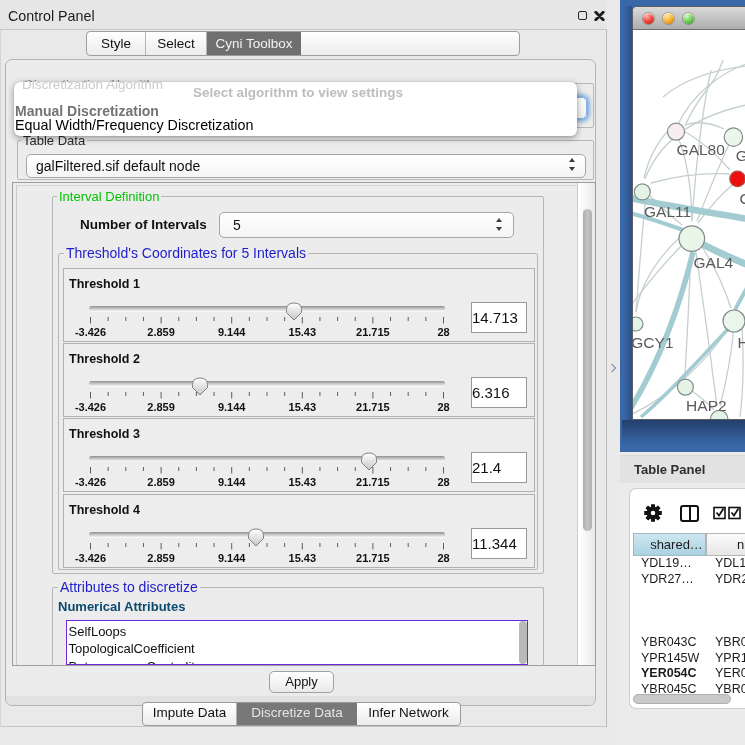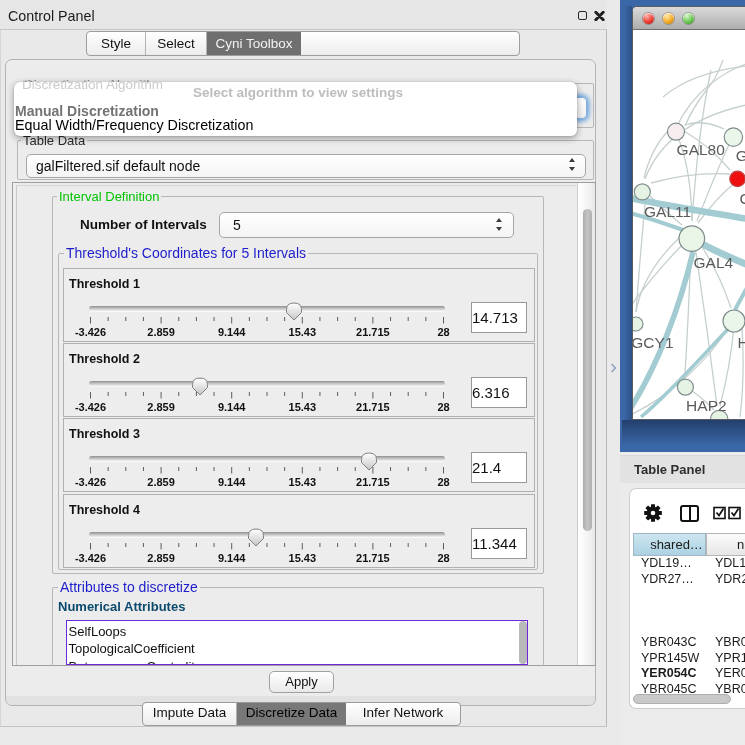--- a/index.html
+++ b/index.html
@@ -261,21 +261,21 @@
   <div style="padding:2px 0 0 1.5px;line-height:17.4px;">SelfLoops<br>TopologicalCoefficient<br>BetweennessCentrality</div>
 </div>
 <div class="abs" style="left:519px;top:621px;width:8px;height:43px;background:#b9b9b9;border-radius:4px;"></div>
 
 <div class="abs" style="left:269px;top:671px;width:65px;height:22px;border:1px solid #a0a0a0;border-radius:5px;background:linear-gradient(#ffffff,#e9e9e9);box-sizing:border-box;text-align:center;font-size:13px;color:#111;line-height:20px;">Apply</div>
 
 <div class="abs" style="left:6px;top:696px;width:589px;height:9px;background:#e1e1e1;border-radius:0 0 7px 7px;"></div>
 
 <div class="abs" style="left:142px;top:702px;width:319px;height:24px;background:linear-gradient(#ffffff,#ececec);border:1px solid #9b9b9b;border-radius:4px;box-sizing:border-box;overflow:hidden;display:flex;font-size:13.5px;color:#111;">
   <div style="width:94px;display:flex;align-items:center;justify-content:center;border-right:1px solid #b0b0b0;padding-bottom:3px;box-sizing:border-box;">Impute Data</div>
-  <div style="width:109px;display:flex;align-items:center;justify-content:center;background:#787878;color:#000000;padding-bottom:3px;box-sizing:border-box;">Discretize Data</div>
+  <div style="width:120px;display:flex;align-items:center;justify-content:center;background:#787878;color:#e5e5e5;padding-bottom:3px;box-sizing:border-box;">Discretize Data</div>
   <div style="flex:1;display:flex;align-items:center;justify-content:center;padding-bottom:3px;box-sizing:border-box;">Infer Network</div>
 </div>
 
 <div class="abs" style="left:14px;top:82px;width:563px;height:54px;background:#fff;border-radius:6px;box-shadow:0 2px 7px rgba(0,0,0,0.38),0 0 1px rgba(0,0,0,0.25);"></div>
 <div class="abs" style="left:22px;top:77px;font-size:13.5px;color:#cbcbcb;">Discretization Algorithm</div>
 <div class="abs bold" style="left:193px;top:85px;font-size:13.5px;color:#bdbdbd;">Select algorithm to view settings</div>
 <div class="abs bold" style="left:15px;top:103px;font-size:14px;color:#737373;">Manual Discretization</div>
 <div class="abs" style="left:15px;top:116.5px;font-size:14.3px;color:#000;">Equal Width/Frequency Discretization</div>
 
 <svg class="abs" style="left:610px;top:363px;" width="7" height="10" viewBox="0 0 7 10">

